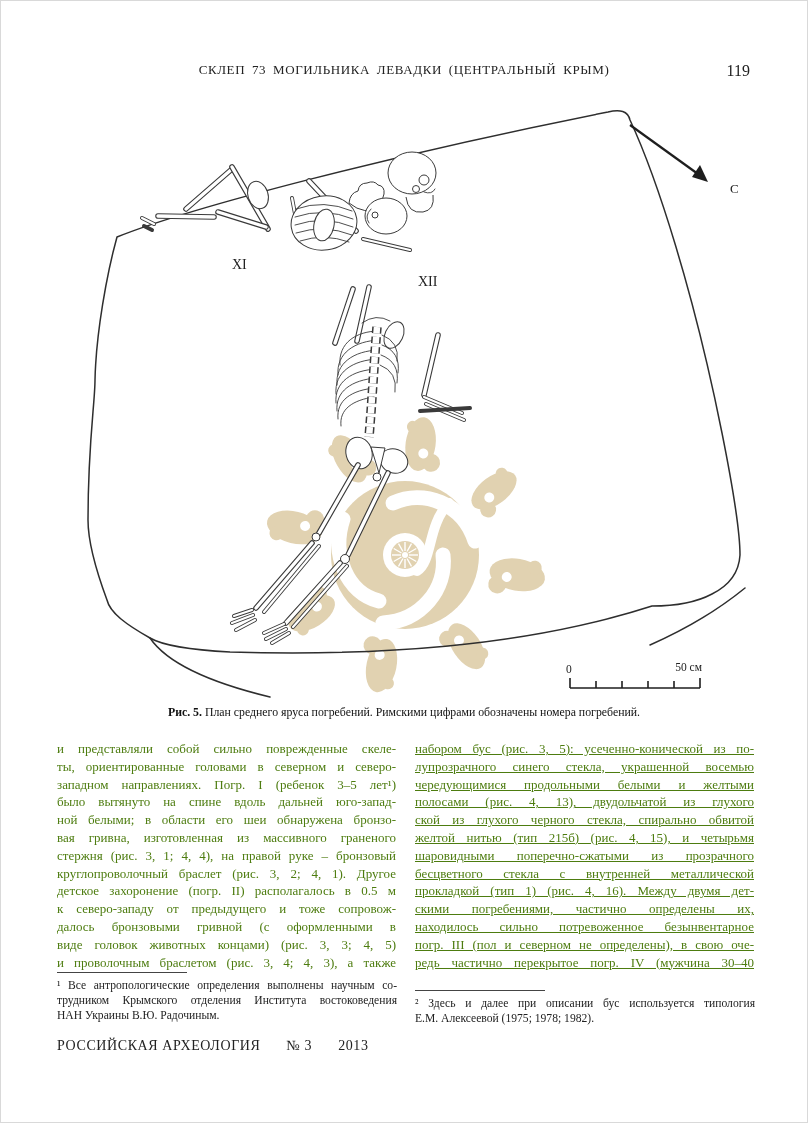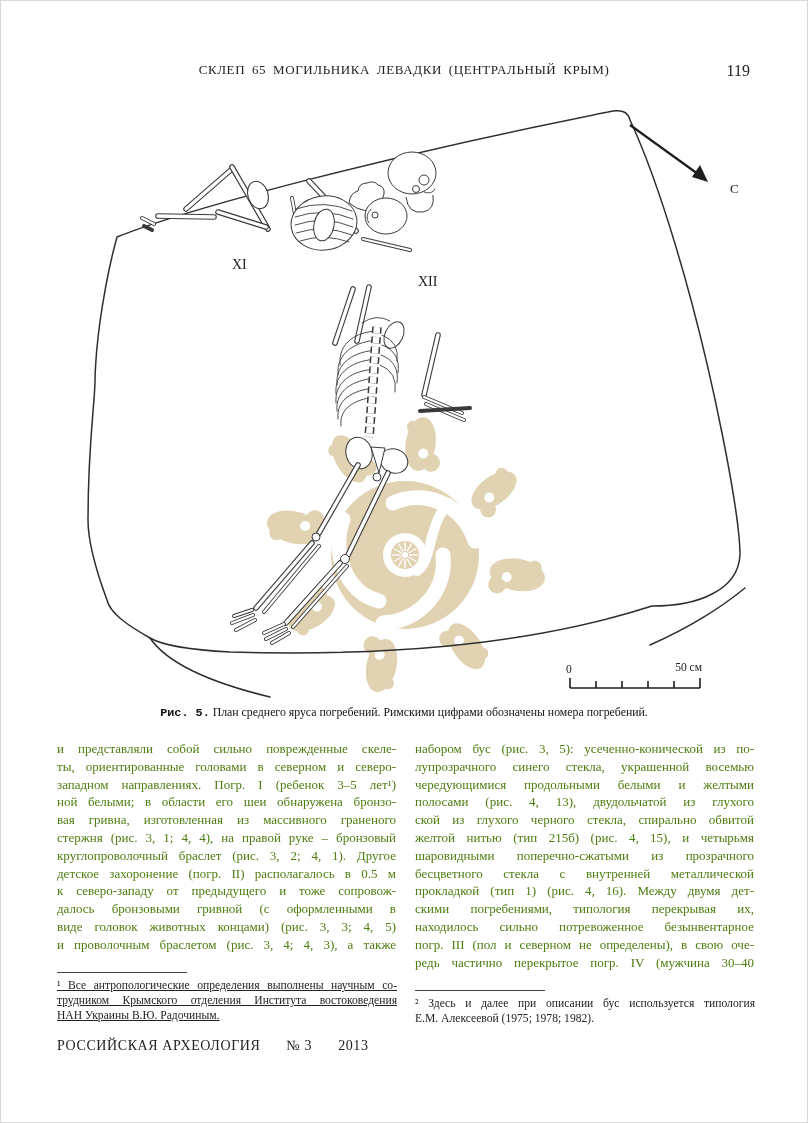--- a/index.html
+++ b/index.html
@@ -9,32 +9,32 @@
     font-family:"Liberation Serif","DejaVu Serif",serif;color:#1c1c1c;
     box-shadow:inset 0 0 0 1px #d9d9d9;
   }
   
   .running-head{position:absolute;top:62px;left:0;right:0;text-align:center;
     font-size:13px;letter-spacing:0.6px;word-spacing:3px;color:#222;}
   .page-number{position:absolute;top:62px;right:58px;font-size:16px;color:#222;}
   
   .figure-wrap{position:absolute;left:72px;top:103px;width:680px;height:600px;}
   .caption{position:absolute;top:705px;left:0;right:0;text-align:center;font-size:11.8px;color:#111;}
-  .caption b{font-weight:bold;font-family:Liberation Mono, monospace;}
+  .caption b{font-weight:bold;}
   
   .col{position:absolute;top:740px;width:339px;font-size:13px;color:#4d7c0f;}
   .col-left{left:57px;}
-  .col-right{left:415px;}
+  .col-right{left:415px;text-decoration:underline;}
   .col .tl{height:17.8px;line-height:17.8px;text-align:justify;text-align-last:justify;white-space:nowrap;}
   
   .fn-rule{position:absolute;height:1px;background:#444;width:130px;}
   .fn-rule-left{left:57px;top:972px;}
   .fn-rule-right{left:415px;top:990px;}
   .footnote{position:absolute;width:340px;font-size:11.6px;color:#222;}
-  .footnote-left{left:57px;top:978px;text-decoration:underline;}
+  .footnote-left{left:57px;top:978px;}
   .footnote-right{left:415px;top:996px;}
   .footnote .tl{line-height:15.2px;text-align:justify;text-align-last:justify;padding-left:10px;text-indent:-10px;}
   .footnote .tl:first-child{padding-left:0;text-indent:0;}
   .footnote .tl:last-child{text-align-last:left;}
   
   .journal-footer{position:absolute;left:57px;top:1038px;font-size:14px;letter-spacing:0.6px;color:#222;}
   .journal-footer span{margin-right:26px;}
   
   .ln{fill:none;stroke:#2e2e2e;stroke-width:1.5;stroke-linecap:round;stroke-linejoin:round;}
   .thin{fill:none;stroke:#3a3a3a;stroke-width:0.9;stroke-linecap:round;}
@@ -43,21 +43,21 @@
   .bone-sm{fill:none;stroke:#3a3a3a;stroke-width:4;stroke-linecap:round;}
   .bone-sm-core{fill:none;stroke:#ffffff;stroke-width:2.2;stroke-linecap:round;}
   .blob{fill:#ffffff;stroke:#3a3a3a;stroke-width:1;}
   .svgtext{font-family:"Liberation Serif","DejaVu Serif",serif;fill:#222;}
 </style>
 </head>
 <body>
 
 <div class="page">
 
-  <div class="running-head">СКЛЕП 65 МОГИЛЬНИКА ЛЕВАДКИ (ЦЕНТРАЛЬНЫЙ КРЫМ)</div>
+  <div class="running-head">СКЛЕП 73 МОГИЛЬНИКА ЛЕВАДКИ (ЦЕНТРАЛЬНЫЙ КРЫМ)</div>
   <div class="page-number">119</div>
 
   <div class="figure-wrap">
     <svg width="680" height="600" viewBox="0 0 680 600">
 
       <g fill="#e0d0ae" opacity="0.96">
         <g transform="translate(333,452)">
 
           <g id="wmring">
             <g transform="rotate(8)">
@@ -288,41 +288,42 @@
   </div>
 
   <div class="caption">
     <b>Рис. 5.</b><span> План среднего яруса погребений. Римскими цифрами обозначены номера погребений.</span>
   </div>
 
   <div class="col col-left">
       <div class="tl">и представляли собой сильно поврежденные скеле-</div>
       <div class="tl">ты, ориентированные головами в северном и северо-</div>
       <div class="tl">западном направлениях. Погр. I (ребенок 3–5 лет¹)</div>
+      <div class="tl">было вытянуто на спине вдоль дальней юго-запад-</div>
       <div class="tl">ной белыми; в области его шеи обнаружена бронзо-</div>
       <div class="tl">вая гривна, изготовленная из массивного граненого</div>
       <div class="tl">стержня (рис. 3, 1; 4, 4), на правой руке – бронзовый</div>
       <div class="tl">круглопроволочный браслет (рис. 3, 2; 4, 1). Другое</div>
       <div class="tl">детское захоронение (погр. II) располагалось в 0.5 м</div>
       <div class="tl">к северо-западу от предыдущего и тоже сопровож-</div>
       <div class="tl">далось бронзовыми гривной (с оформленными в</div>
       <div class="tl">виде головок животных концами) (рис. 3, 3; 4, 5)</div>
       <div class="tl">и проволочным браслетом (рис. 3, 4; 4, 3), а также</div>
     </div>
   <div class="col col-right">
       <div class="tl">набором бус (рис. 3, 5): усеченно-конической из по-</div>
       <div class="tl">лупрозрачного синего стекла, украшенной восемью</div>
       <div class="tl">чередующимися продольными белыми и желтыми</div>
       <div class="tl">полосами (рис. 4, 13), двудольчатой из глухого</div>
       <div class="tl">ской из глухого черного стекла, спирально обвитой</div>
       <div class="tl">желтой нитью (тип 215б) (рис. 4, 15), и четырьмя</div>
       <div class="tl">шаровидными поперечно-сжатыми из прозрачного</div>
       <div class="tl">бесцветного стекла с внутренней металлической</div>
       <div class="tl">прокладкой (тип 1) (рис. 4, 16). Между двумя дет-</div>
-      <div class="tl">скими погребениями, типология перекрывая их,</div>
+      <div class="tl">скими погребениями, частично определены их,</div>
       <div class="tl">находилось сильно потревоженное безынвентарное</div>
       <div class="tl">погр. III (пол и северном не определены), в свою оче-</div>
       <div class="tl">редь частично перекрытое погр. IV (мужчина 30–40</div>
     </div>
 
   <div class="fn-rule fn-rule-left"></div>
   <div class="footnote footnote-left">
       <div class="tl">¹ Все антропологические определения выполнены научным со-</div>
       <div class="tl">трудником Крымского отделения Института востоковедения</div>
       <div class="tl">НАН Украины В.Ю. Радочиным.</div>

